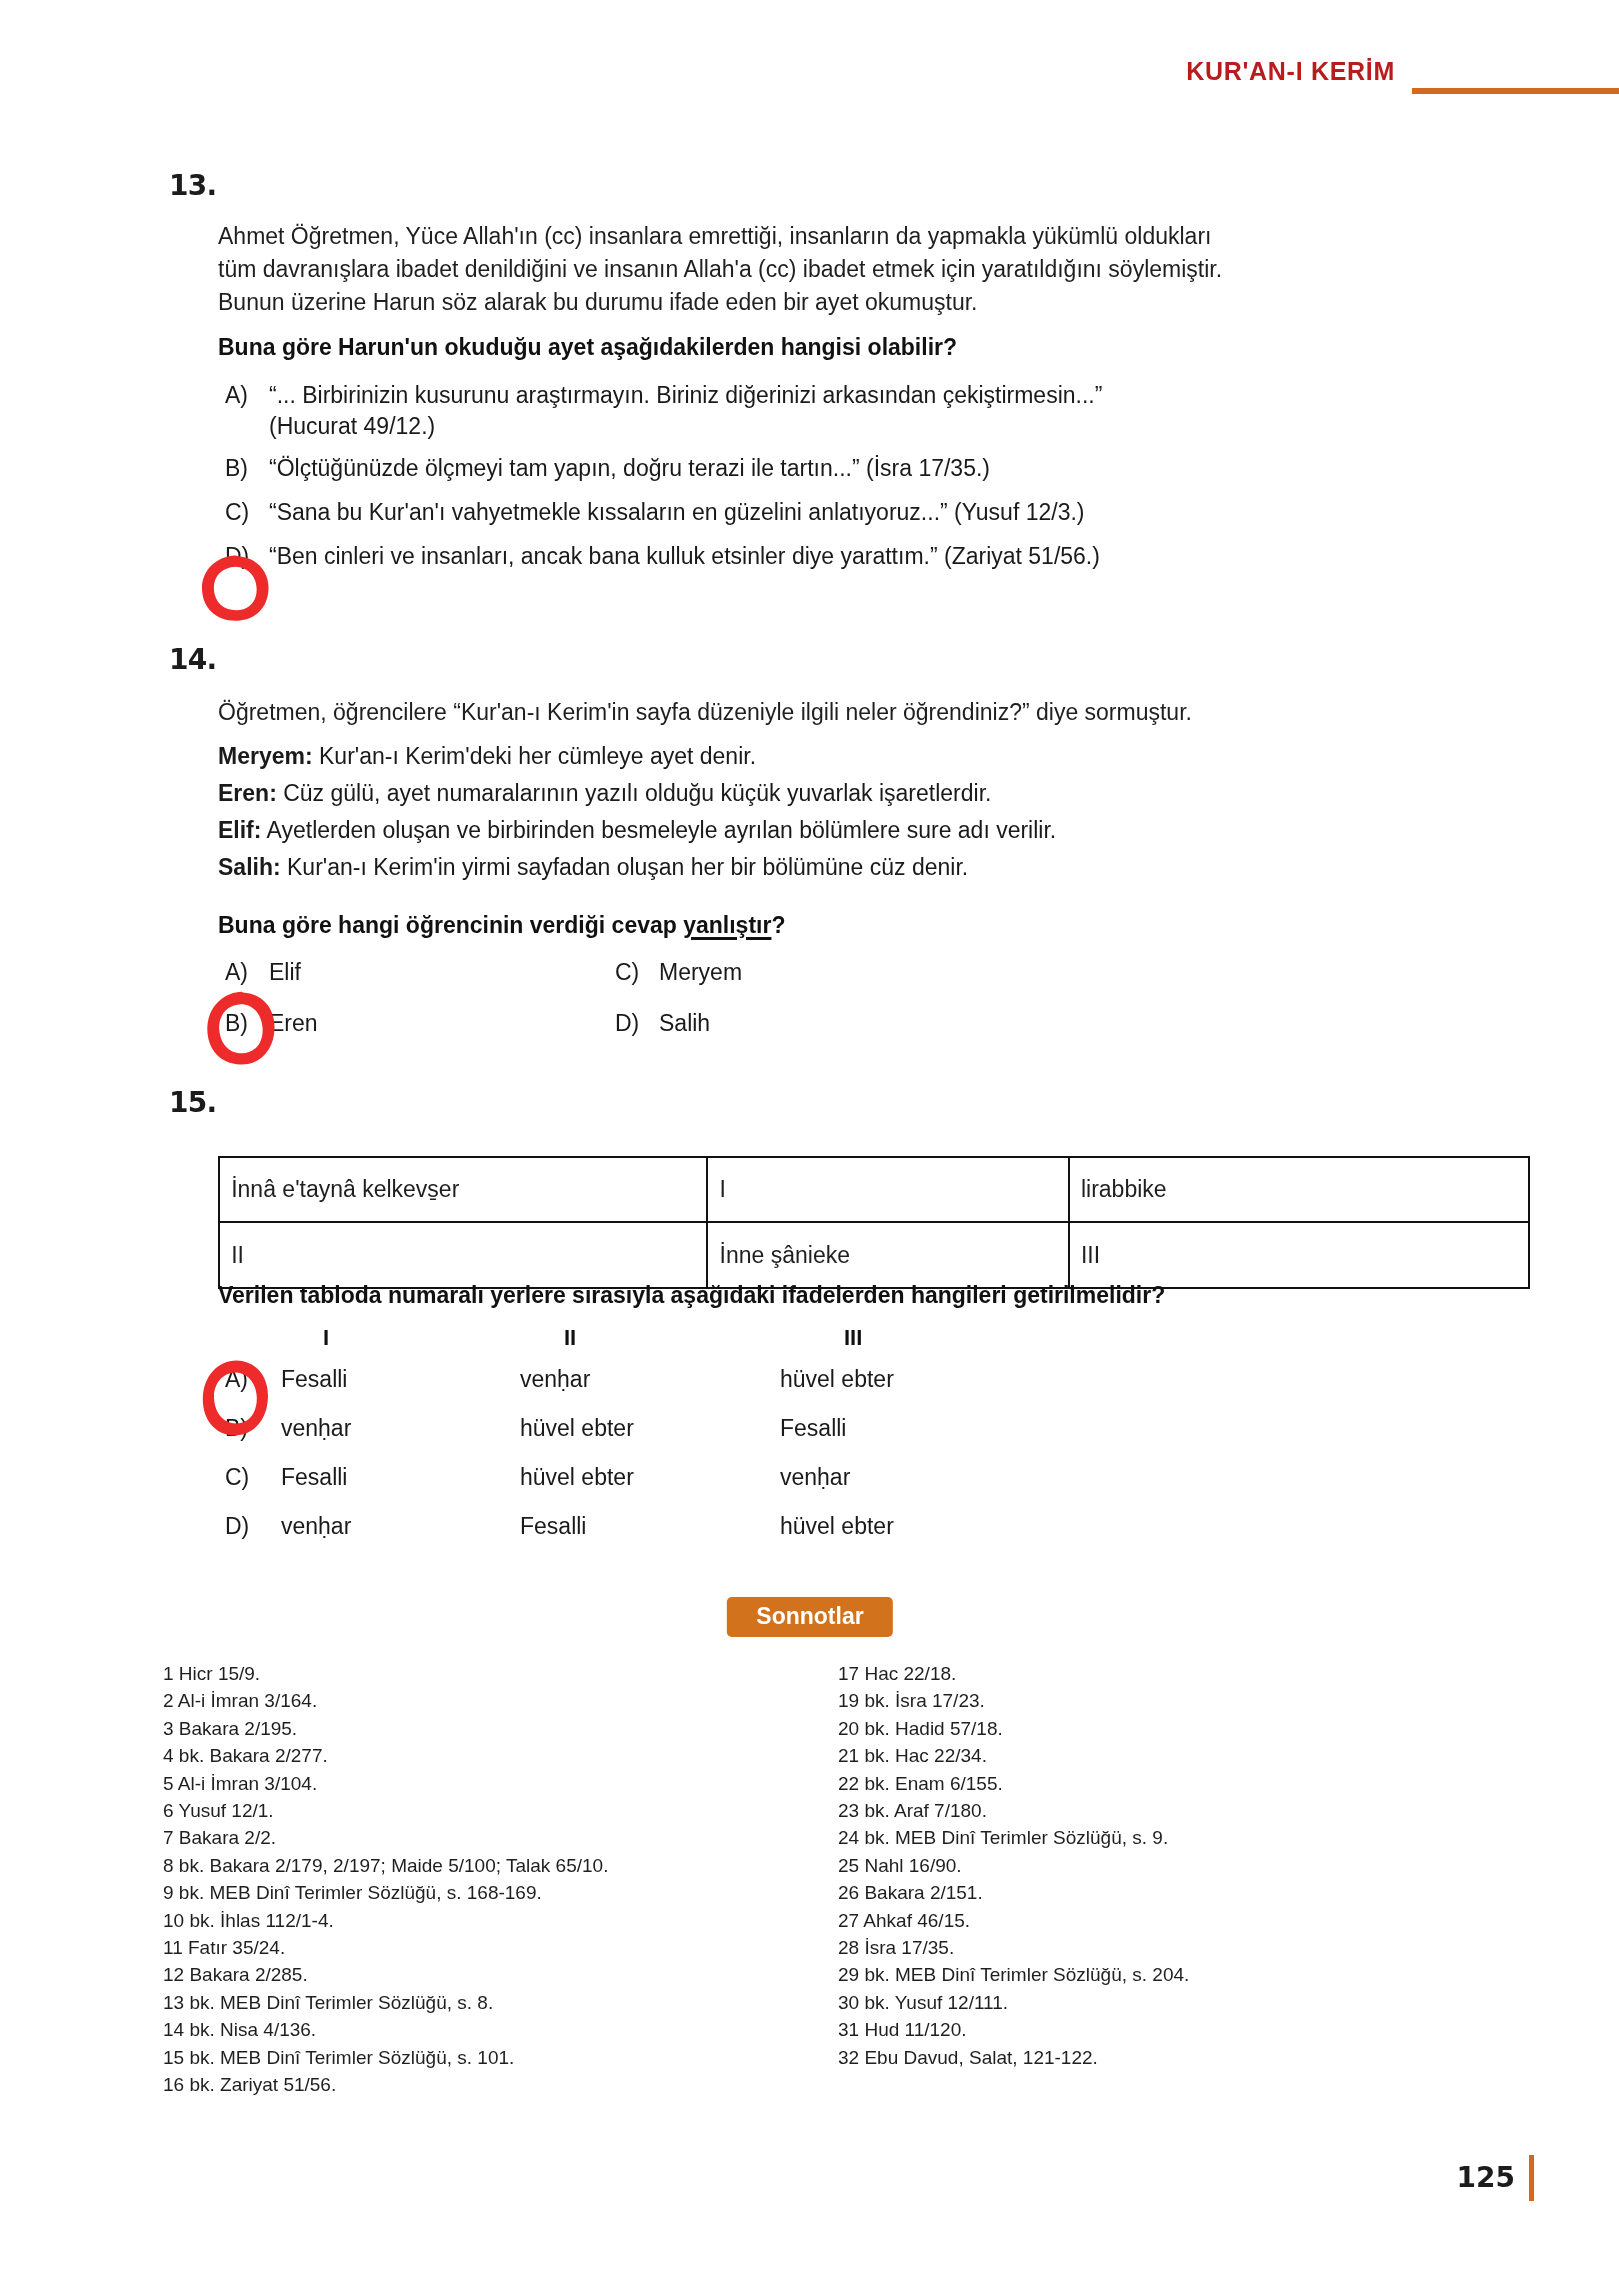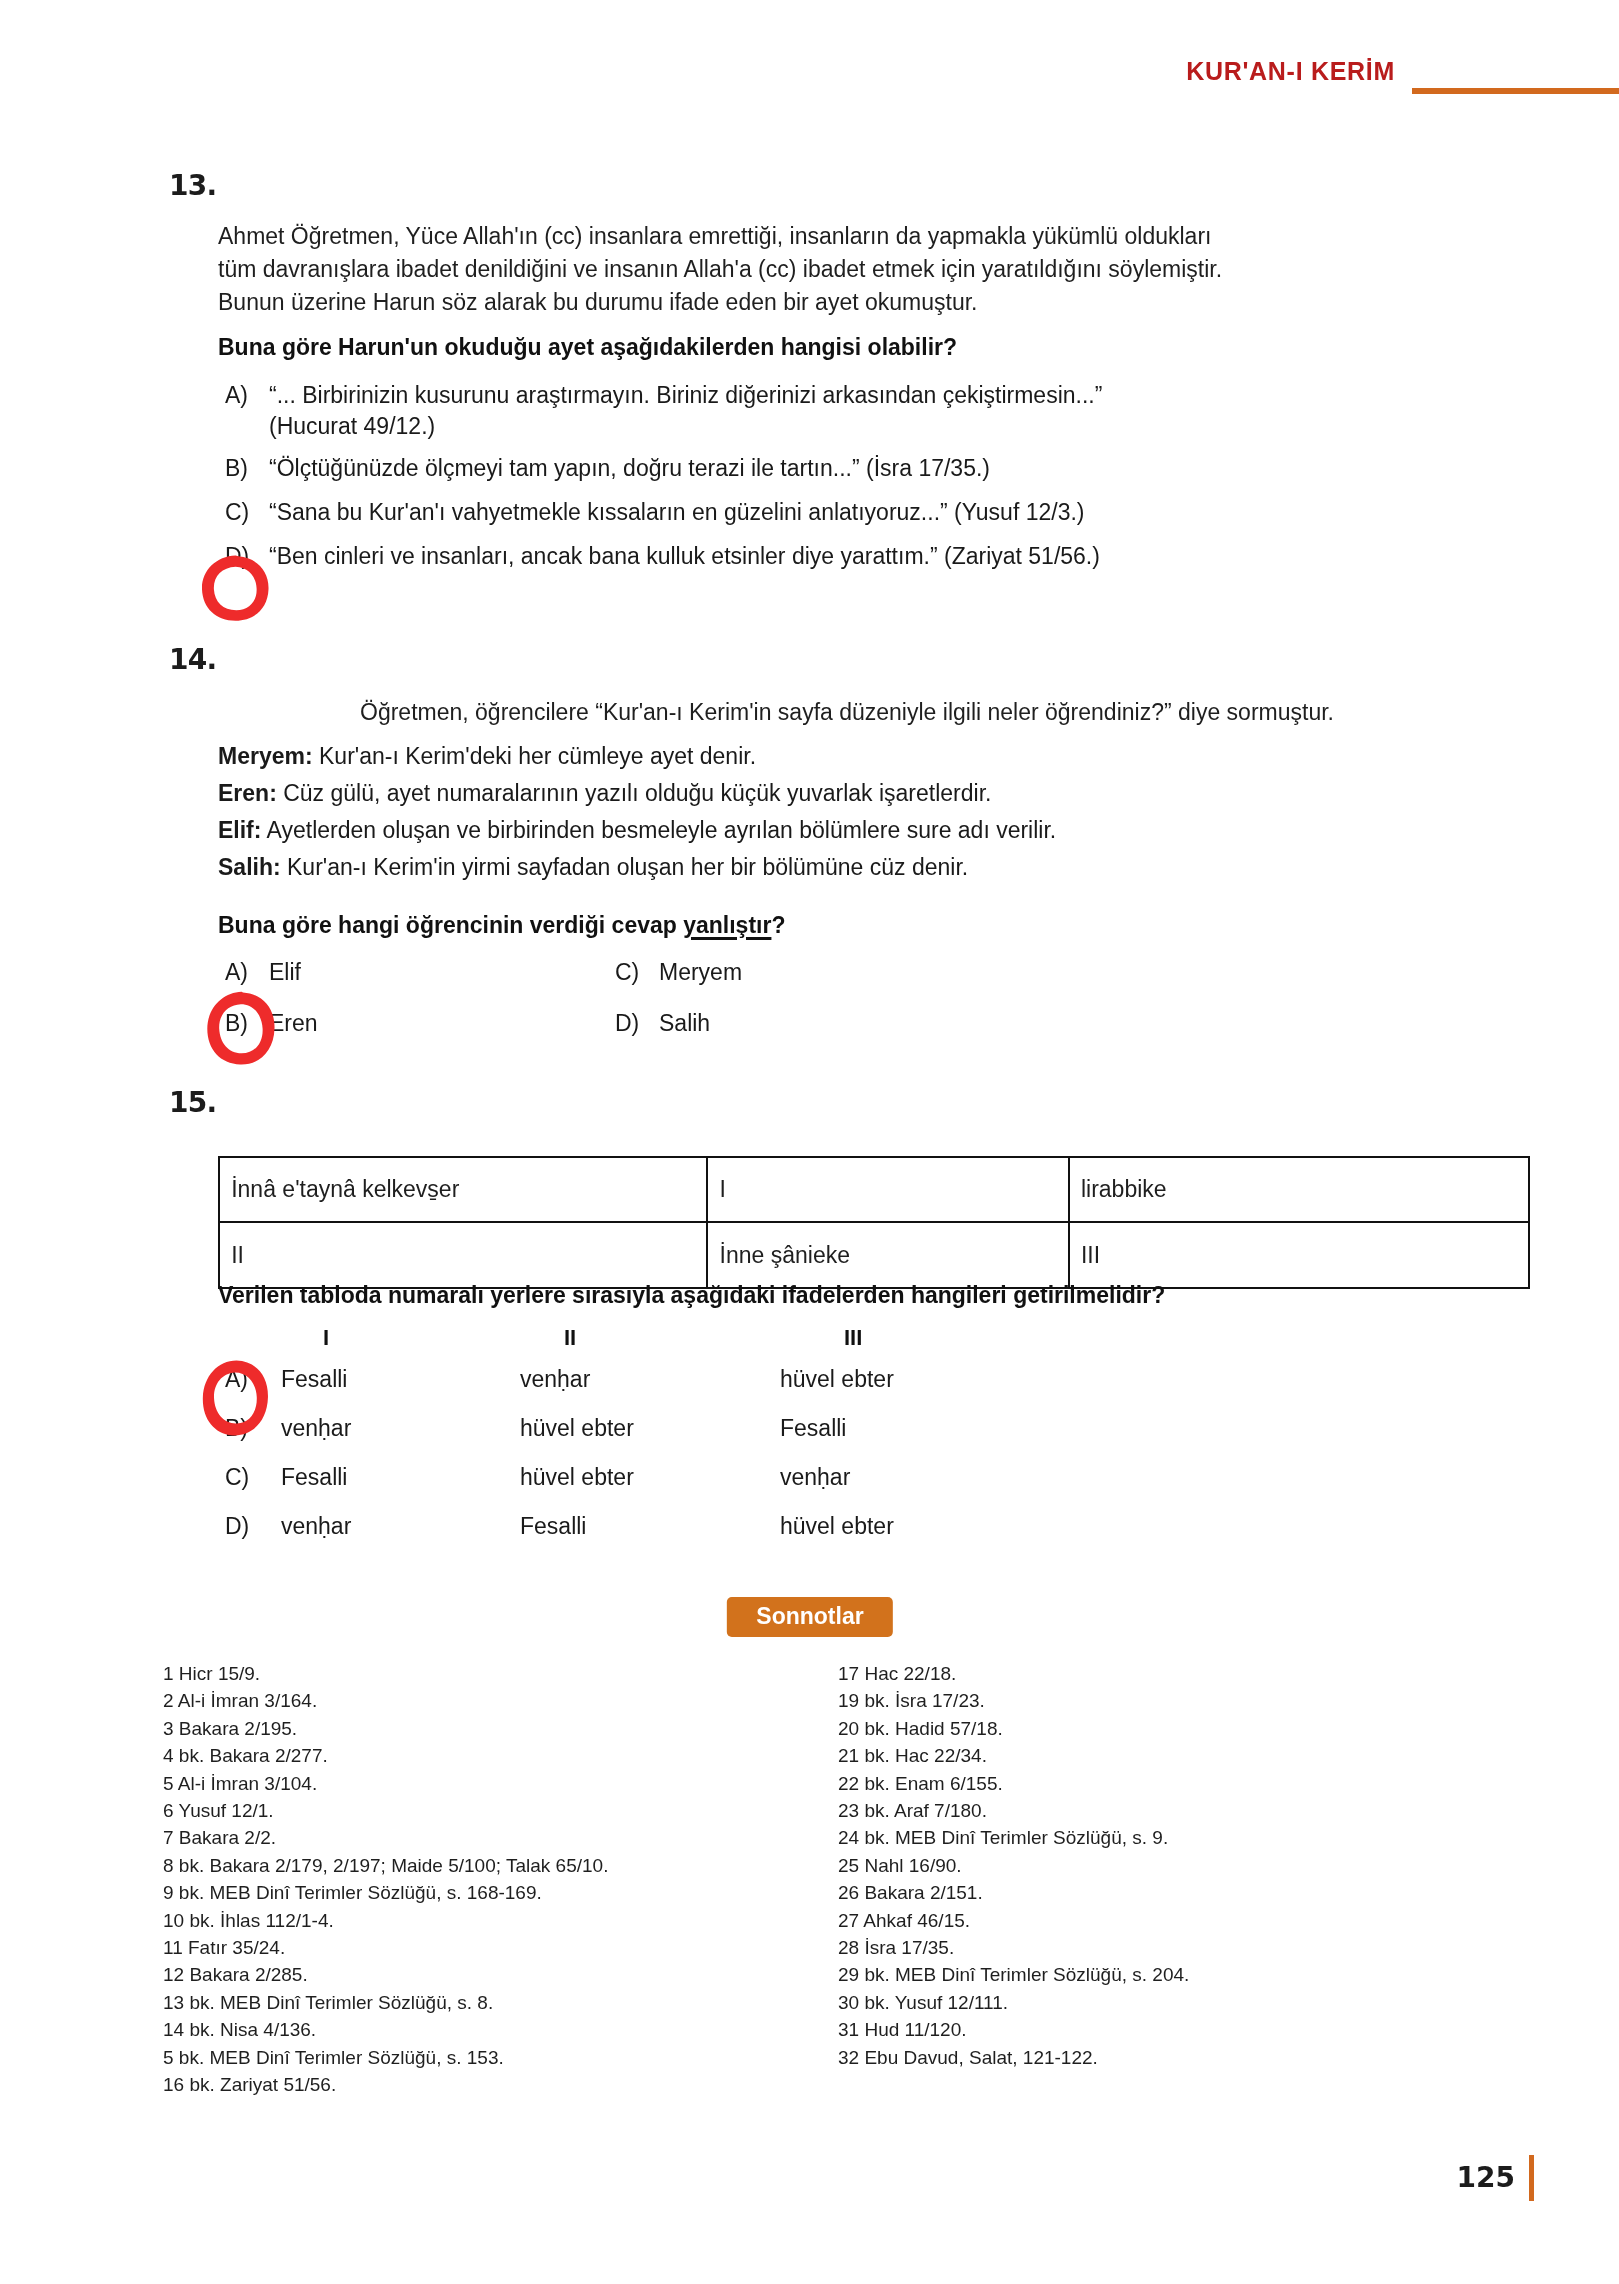--- a/index.html
+++ b/index.html
@@ -239,21 +239,21 @@
 
 <div class="circle-mark" style="left:195px; top:550px;">
   <svg width="84" height="77" viewBox="0 0 120 110">
     <path d="M62 9 C 88 11, 106 30, 105 56 C 104 84, 84 101, 58 101 C 30 101, 11 83, 10 56 C 9 30, 30 9, 58 8 Z
              M58 24 C 38 25, 26 38, 27 56 C 28 74, 40 86, 59 86 C 77 86, 89 73, 88 55 C 87 37, 76 25, 58 24 Z" fill="#ee2b2b" fill-rule="evenodd"></path>
   </svg>
 </div>
 
 <div class="q-block" style="top:643px;">
   <div class="q-number" style="top:0px;">14.</div>
-  <div class="q-body" style="top:53px;text-align:center;">
+  <div class="q-body" style="top:53px;">
     <div class="q-para">Öğretmen, öğrencilere “Kur'an-ı Kerim'in sayfa düzeniyle ilgili neler öğrendiniz?” diye sormuştur.</div>
   </div>
   <div class="q-body" style="top:95px;">
     <div class="speaker">
       <b>Meryem:</b><span> Kur'an-ı Kerim'deki her cümleye ayet denir.</span>
     </div>
     <div class="speaker">
       <b>Eren:</b><span> Cüz gülü, ayet numaralarının yazılı olduğu küçük yuvarlak işaretlerdir.</span>
     </div>
     <div class="speaker">
@@ -358,21 +358,21 @@
   <div class="fn-line">5 Al-i İmran 3/104.</div>
   <div class="fn-line">6 Yusuf 12/1.</div>
   <div class="fn-line">7 Bakara 2/2.</div>
   <div class="fn-line">8 bk. Bakara 2/179, 2/197; Maide 5/100; Talak 65/10.</div>
   <div class="fn-line">9 bk. MEB Dinî Terimler Sözlüğü, s. 168-169.</div>
   <div class="fn-line">10 bk. İhlas 112/1-4.</div>
   <div class="fn-line">11 Fatır 35/24.</div>
   <div class="fn-line">12 Bakara 2/285.</div>
   <div class="fn-line">13 bk. MEB Dinî Terimler Sözlüğü, s. 8.</div>
   <div class="fn-line">14 bk. Nisa 4/136.</div>
-  <div class="fn-line">5 bk. MEB Dinî Terimler Sözlüğü, s. 153.</div>
+  <div class="fn-line">15 bk. MEB Dinî Terimler Sözlüğü, s. 101.</div>
   <div class="fn-line">16 bk. Zariyat 51/56.</div>
 </div>
 
 <div class="footnotes fn-col-right">
   <div class="fn-line">17 Hac 22/18.</div>
   <div class="fn-line">19 bk. İsra 17/23.</div>
   <div class="fn-line">20 bk. Hadid 57/18.</div>
   <div class="fn-line">21 bk. Hac 22/34.</div>
   <div class="fn-line">22 bk. Enam 6/155.</div>
   <div class="fn-line">23 bk. Araf 7/180.</div>

